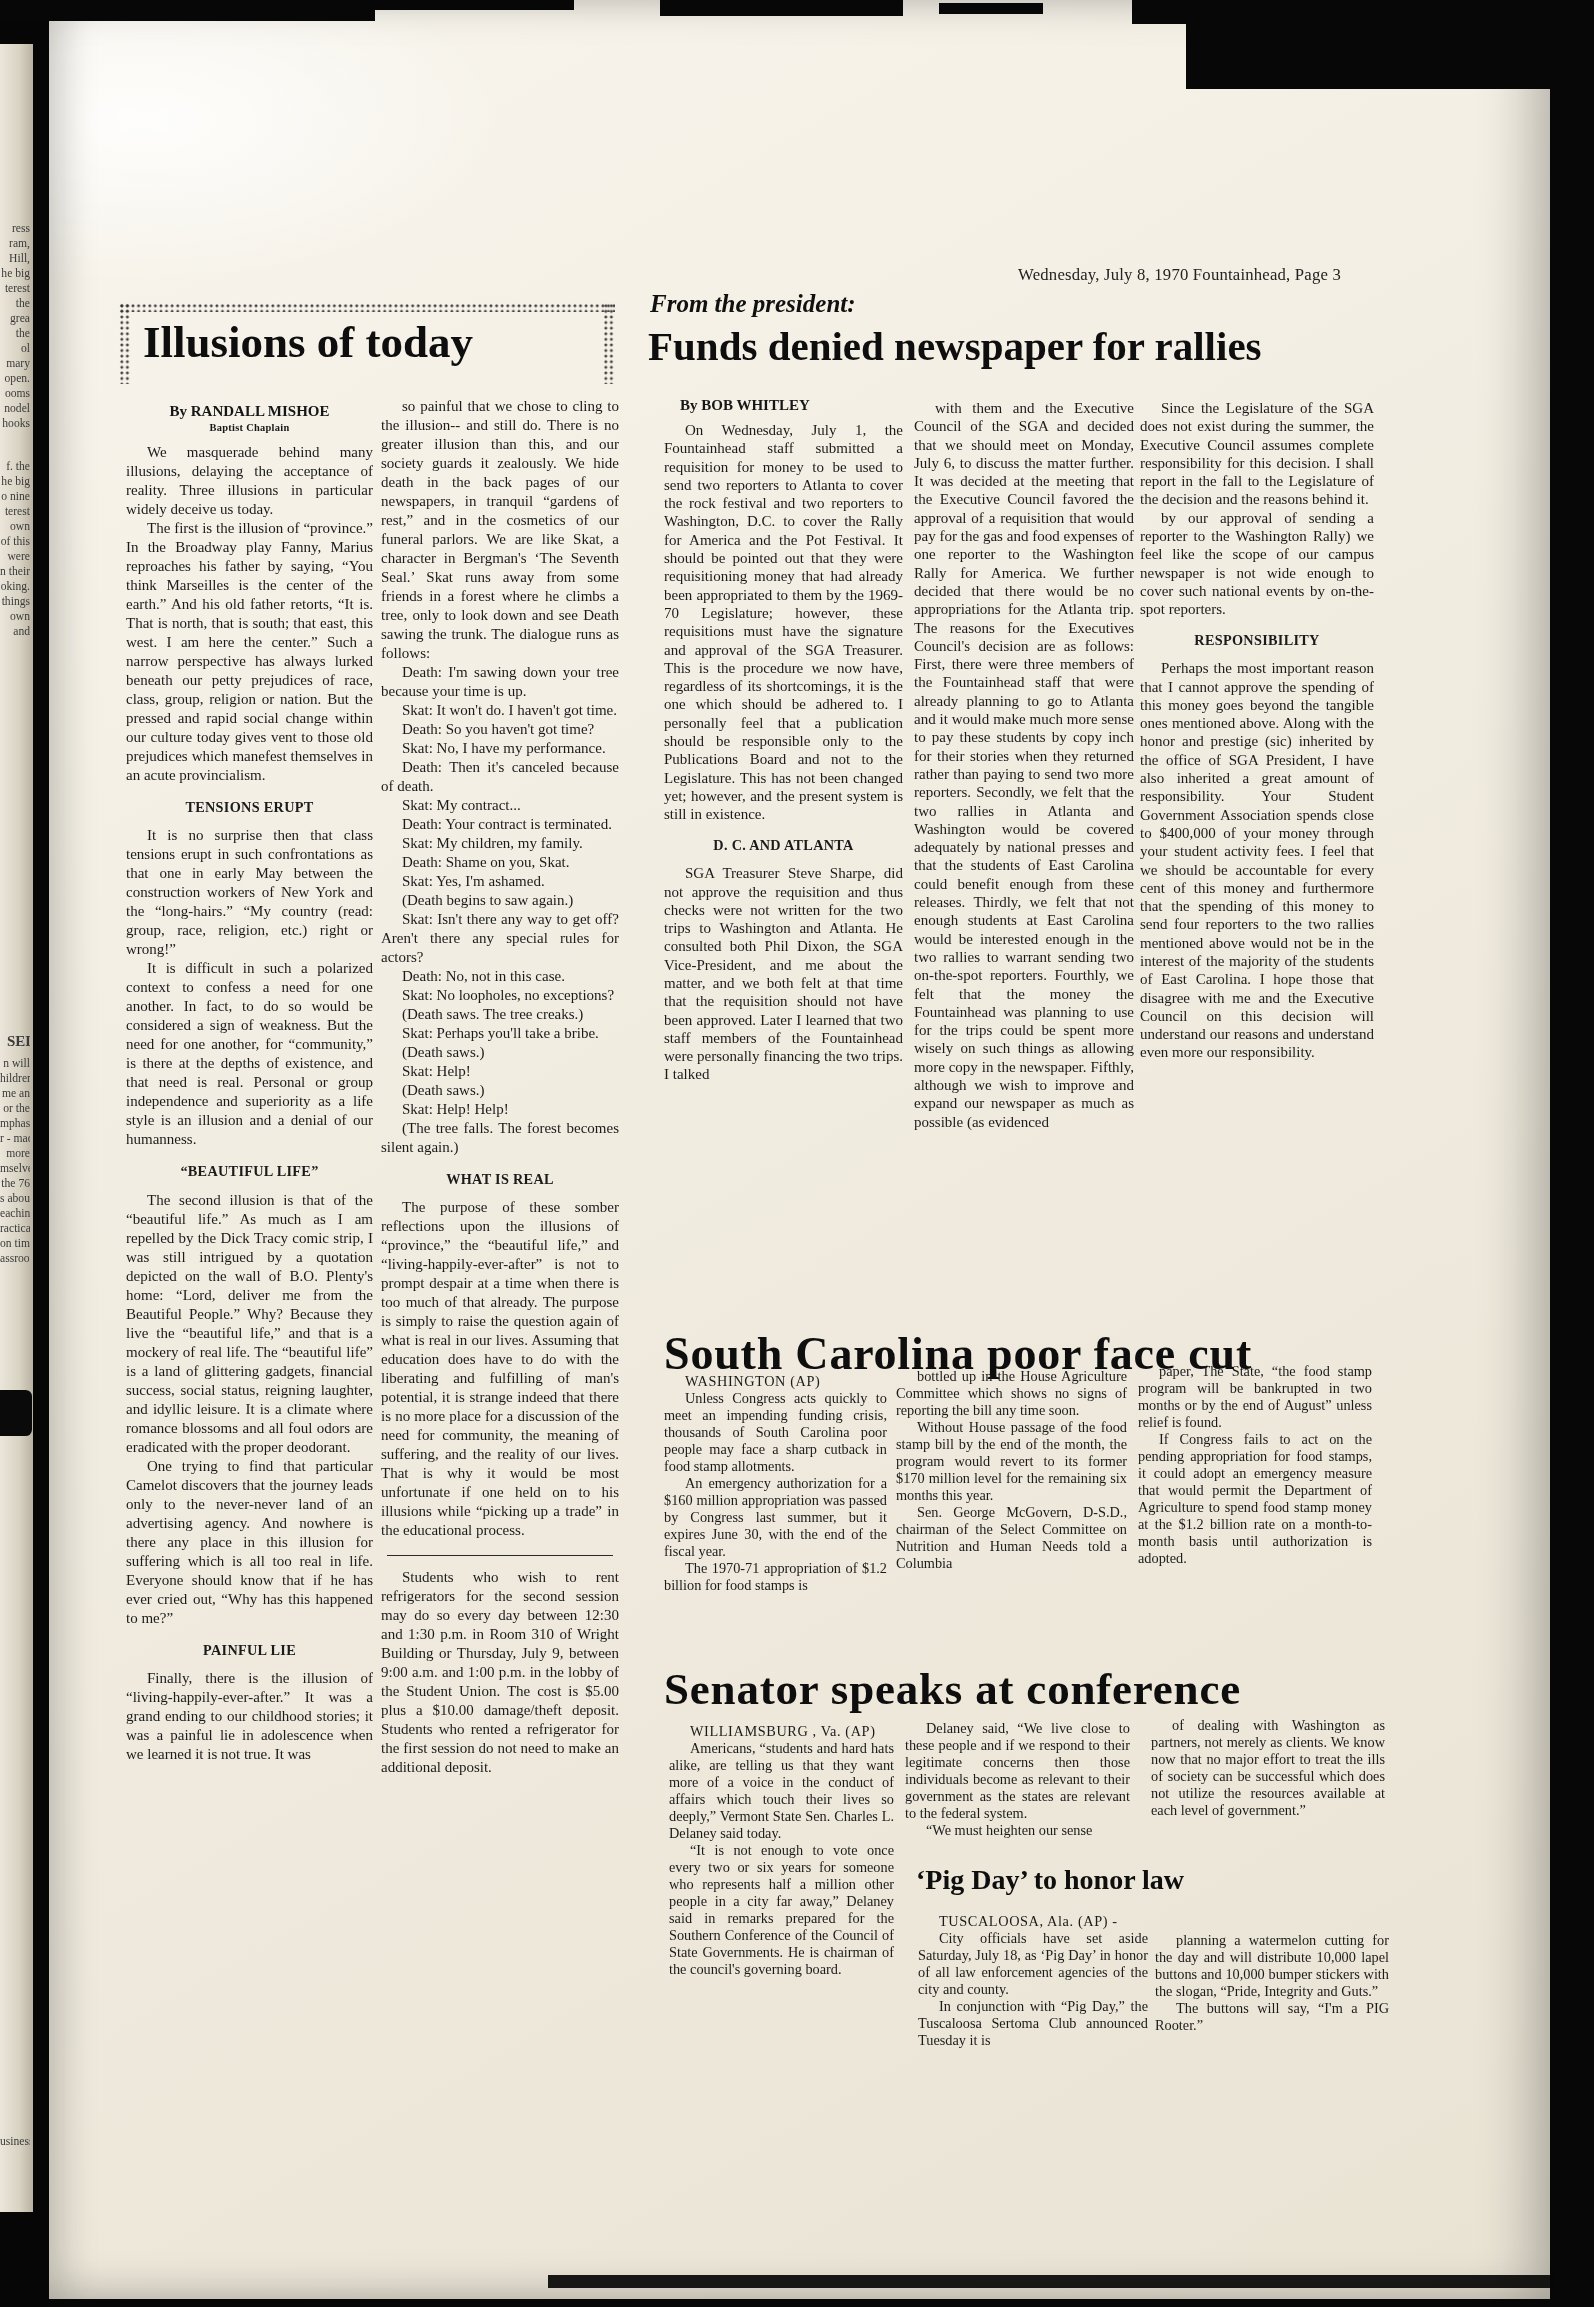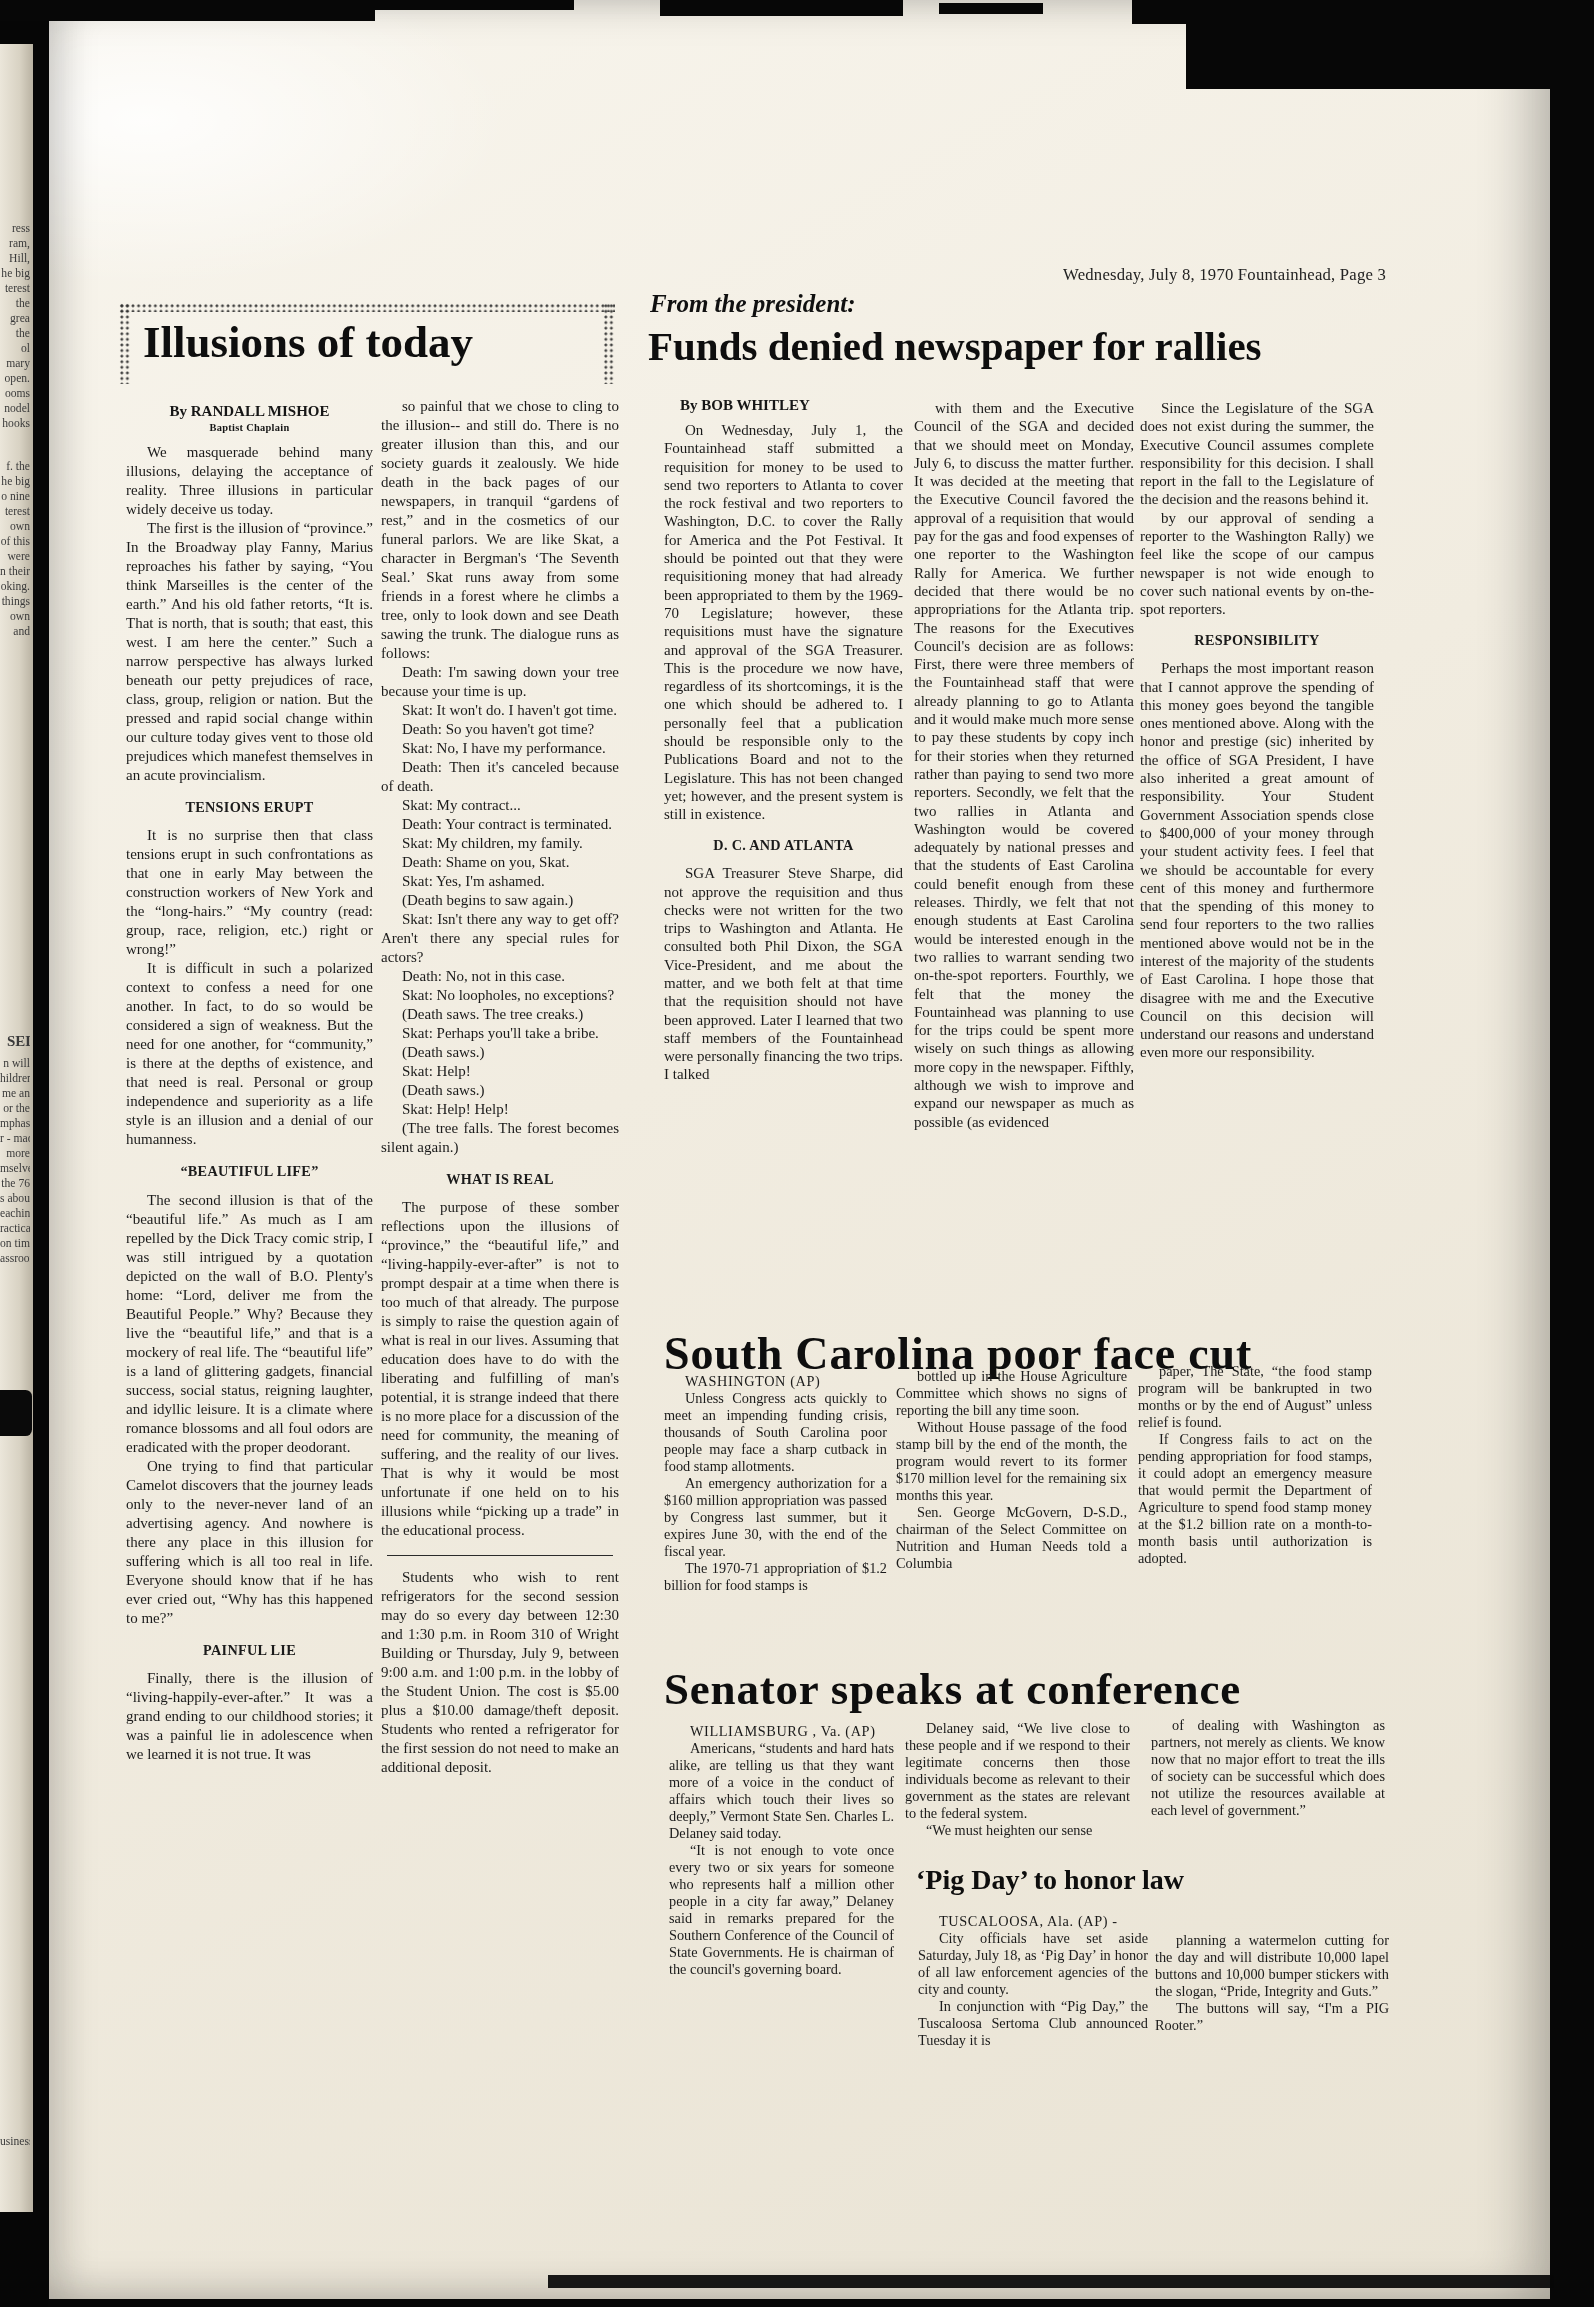--- a/index.html
+++ b/index.html
@@ -43,21 +43,21 @@
   .dateline{margin:0;text-indent:21px;text-align:left;letter-spacing:0.6px;}
   .rule{border:none;border-top:1.6px solid #2a2a2a;margin:14.3px 6.4px 12.8px 6.4px;}
 </style>
 </head>
 <body>
 
 <div class="scan">
 
   <div class="page">
 
-    <div class="masthead" style="left:989px;top:265px;width:348px">Wednesday, July 8, 1970  Fountainhead, Page 3</div>
+    <div class="masthead" style="left:944px;top:265px;width:348px">Wednesday, July 8, 1970  Fountainhead, Page 3</div>
 
     <div class="ht" style="left:70px;top:303px;width:496px;height:8.8px"></div>
     <div class="ht" style="left:70px;top:303px;width:12px;height:81px"></div>
     <div class="ht" style="left:554px;top:303px;width:12px;height:81px"></div>
     <div class="head" style="left:94px;top:316px;font-size:45px">Illusions of today</div>
 
     <div class="byline" style="left:77px;top:403px;width:247px">
       <div class="by-main">By RANDALL MISHOE</div>
       <div class="by-sub">Baptist Chaplain</div>
     </div>

